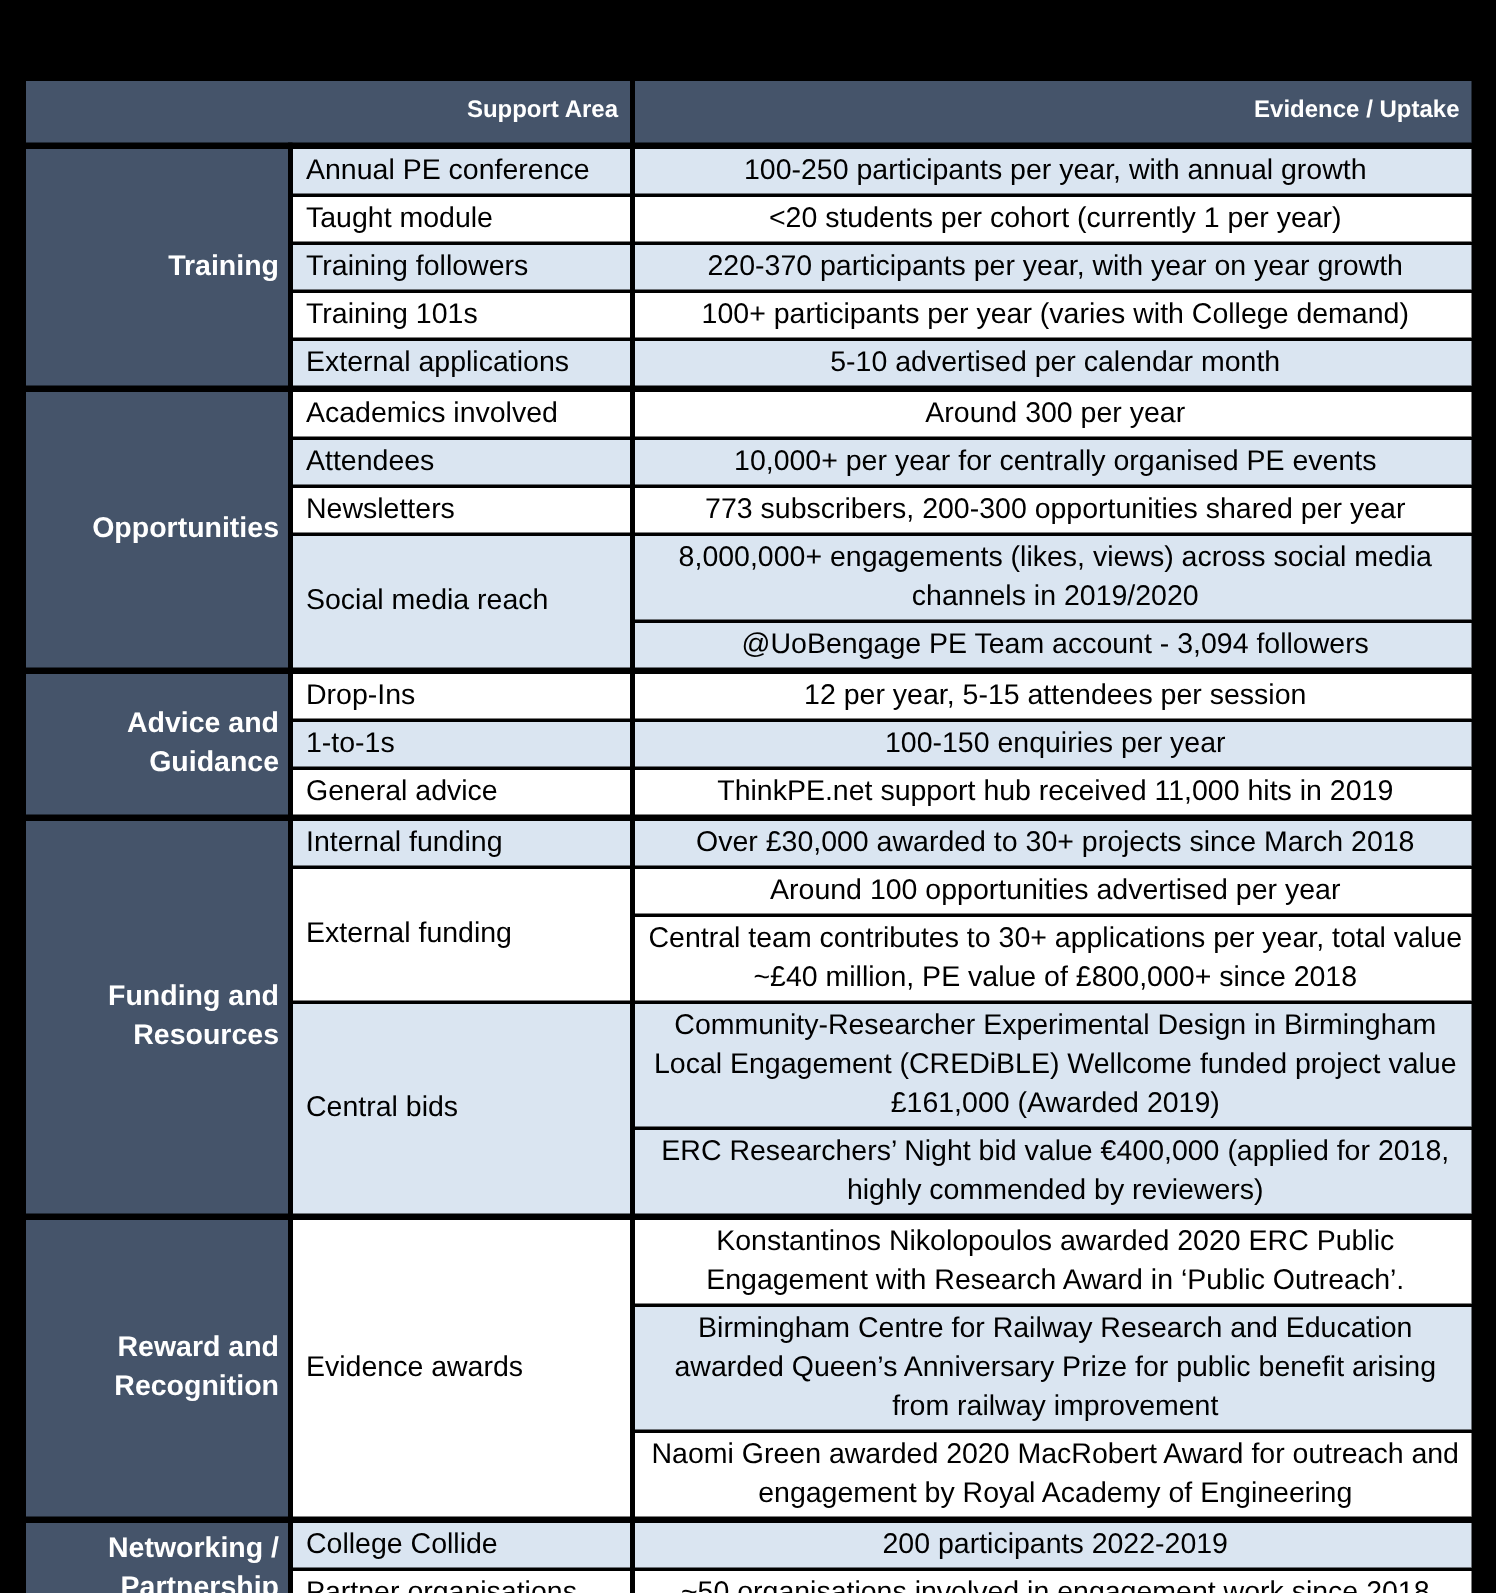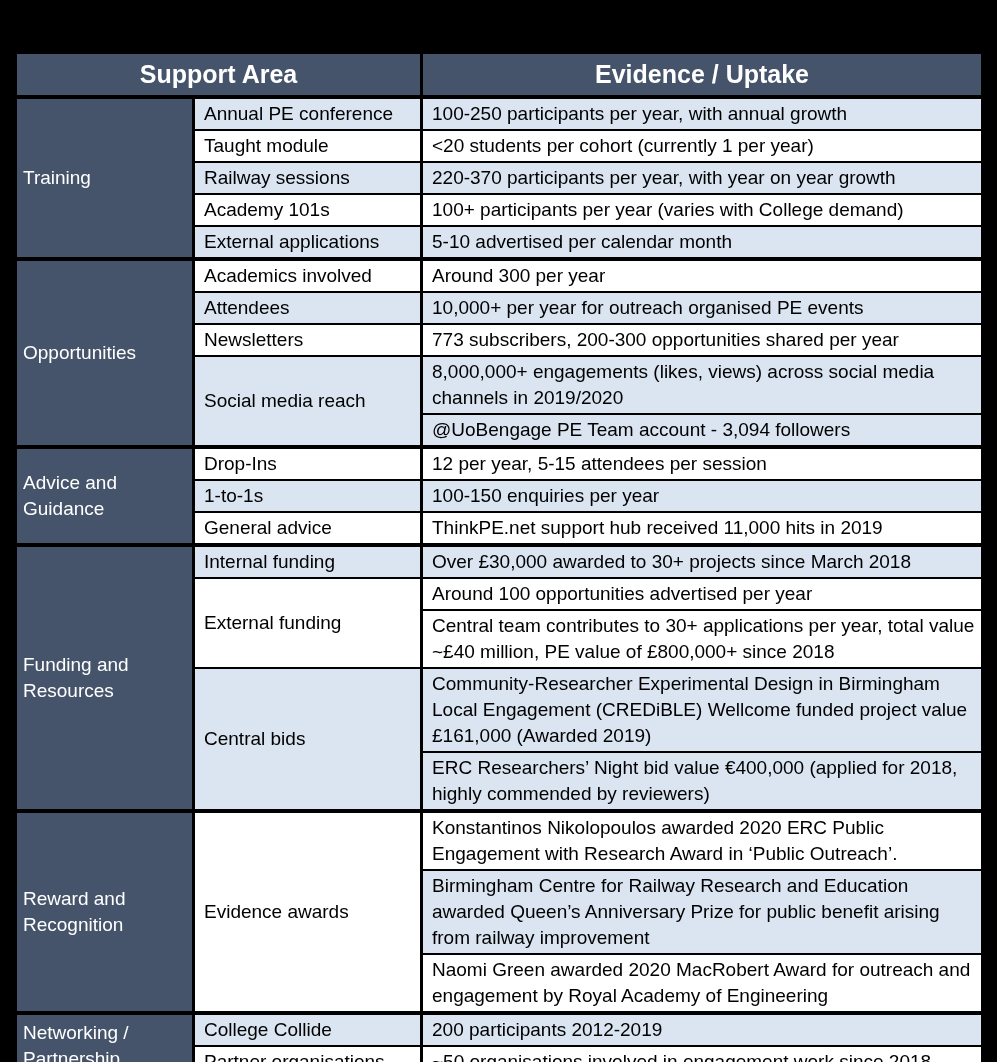--- a/index.html
+++ b/index.html
@@ -29,31 +29,31 @@
   col.c3{width:561px;}
   th,td{
     border:2px solid var(--border);
     border-left-width:3px;border-right-width:3px;
     font-size:19px;line-height:26px;
     vertical-align:middle;
     overflow:hidden;
   }
   thead th{
     background:var(--header-bg);color:var(--header-text);
-    font-weight:bold;font-size:25px;text-align:center;
+    font-weight:bold;font-size:16px;text-align:right;
     height:44px;padding:4px 8px;
     border-bottom-width:4px;
   }
   tr.section-start > td{border-top-width:4px;}
   td.cat{
     background:var(--header-bg);color:var(--header-text);
-    font-weight:normal;text-align:left;padding:2px 6px;
+    font-weight:bold;text-align:right;padding:2px 6px;
   }
   td.area{padding:2px 20px 2px 9px;text-align:left;height:26px;}
-  td.ev{padding:2px 6px 2px 9px;text-align:left;height:26px;}
+  td.ev{padding:2px 6px 2px 9px;text-align:center;height:26px;}
   .shaded{background:var(--shaded-bg);}
   .plain{background:var(--plain-bg);}
 </style>
 </head>
 <body>
 
 <div class="table-wrap">
   <table>
     <colgroup>
       <col class="c1">
@@ -70,39 +70,39 @@
         <tr class="section-start">
           <td rowspan="5" class="cat">Training</td>
           <td rowspan="1" class="area shaded">Annual PE conference</td>
           <td class="ev shaded">100-250 participants per year, with annual growth</td>
         </tr>
         <tr>
           <td rowspan="1" class="area plain">Taught module</td>
           <td class="ev plain">&lt;20 students per cohort (currently 1 per year)</td>
         </tr>
         <tr>
-          <td rowspan="1" class="area shaded">Railway sessions</td>
+          <td rowspan="1" class="area shaded">Training followers</td>
           <td class="ev shaded">220-370 participants per year, with year on year growth</td>
         </tr>
         <tr>
-          <td rowspan="1" class="area plain">Academy 101s</td>
+          <td rowspan="1" class="area plain">Training 101s</td>
           <td class="ev plain">100+ participants per year (varies with College demand)</td>
         </tr>
         <tr>
           <td rowspan="1" class="area shaded">External applications</td>
           <td class="ev shaded">5-10 advertised per calendar month</td>
         </tr>
         <tr class="section-start">
           <td rowspan="5" class="cat">Opportunities</td>
           <td rowspan="1" class="area plain">Academics involved</td>
           <td class="ev plain">Around 300 per year</td>
         </tr>
         <tr>
           <td rowspan="1" class="area shaded">Attendees</td>
-          <td class="ev shaded">10,000+ per year for outreach organised PE events</td>
+          <td class="ev shaded">10,000+ per year for centrally organised PE events</td>
         </tr>
         <tr>
           <td rowspan="1" class="area plain">Newsletters</td>
           <td class="ev plain">773 subscribers, 200-300 opportunities shared per year</td>
         </tr>
         <tr>
           <td rowspan="2" class="area shaded">Social media reach</td>
           <td class="ev shaded">8,000,000+ engagements (likes, views) across social media channels in 2019/2020</td>
         </tr>
         <tr>
@@ -147,21 +147,21 @@
         </tr>
         <tr>
           <td class="ev shaded">Birmingham Centre for Railway Research and Education awarded Queen’s Anniversary Prize for public benefit arising from railway improvement</td>
         </tr>
         <tr>
           <td class="ev plain">Naomi Green awarded 2020 MacRobert Award for outreach and engagement by Royal Academy of Engineering</td>
         </tr>
         <tr class="section-start">
           <td rowspan="2" class="cat">Networking / Partnership</td>
           <td rowspan="1" class="area shaded">College Collide</td>
-          <td class="ev shaded">200 participants 2012-2019</td>
+          <td class="ev shaded">200 participants 2022-2019</td>
         </tr>
         <tr>
           <td rowspan="1" class="area plain">Partner organisations</td>
           <td class="ev plain">~50 organisations involved in engagement work since 2018</td>
         </tr>
       </tbody>
   </table>
 </div>
 
 </body></html>

